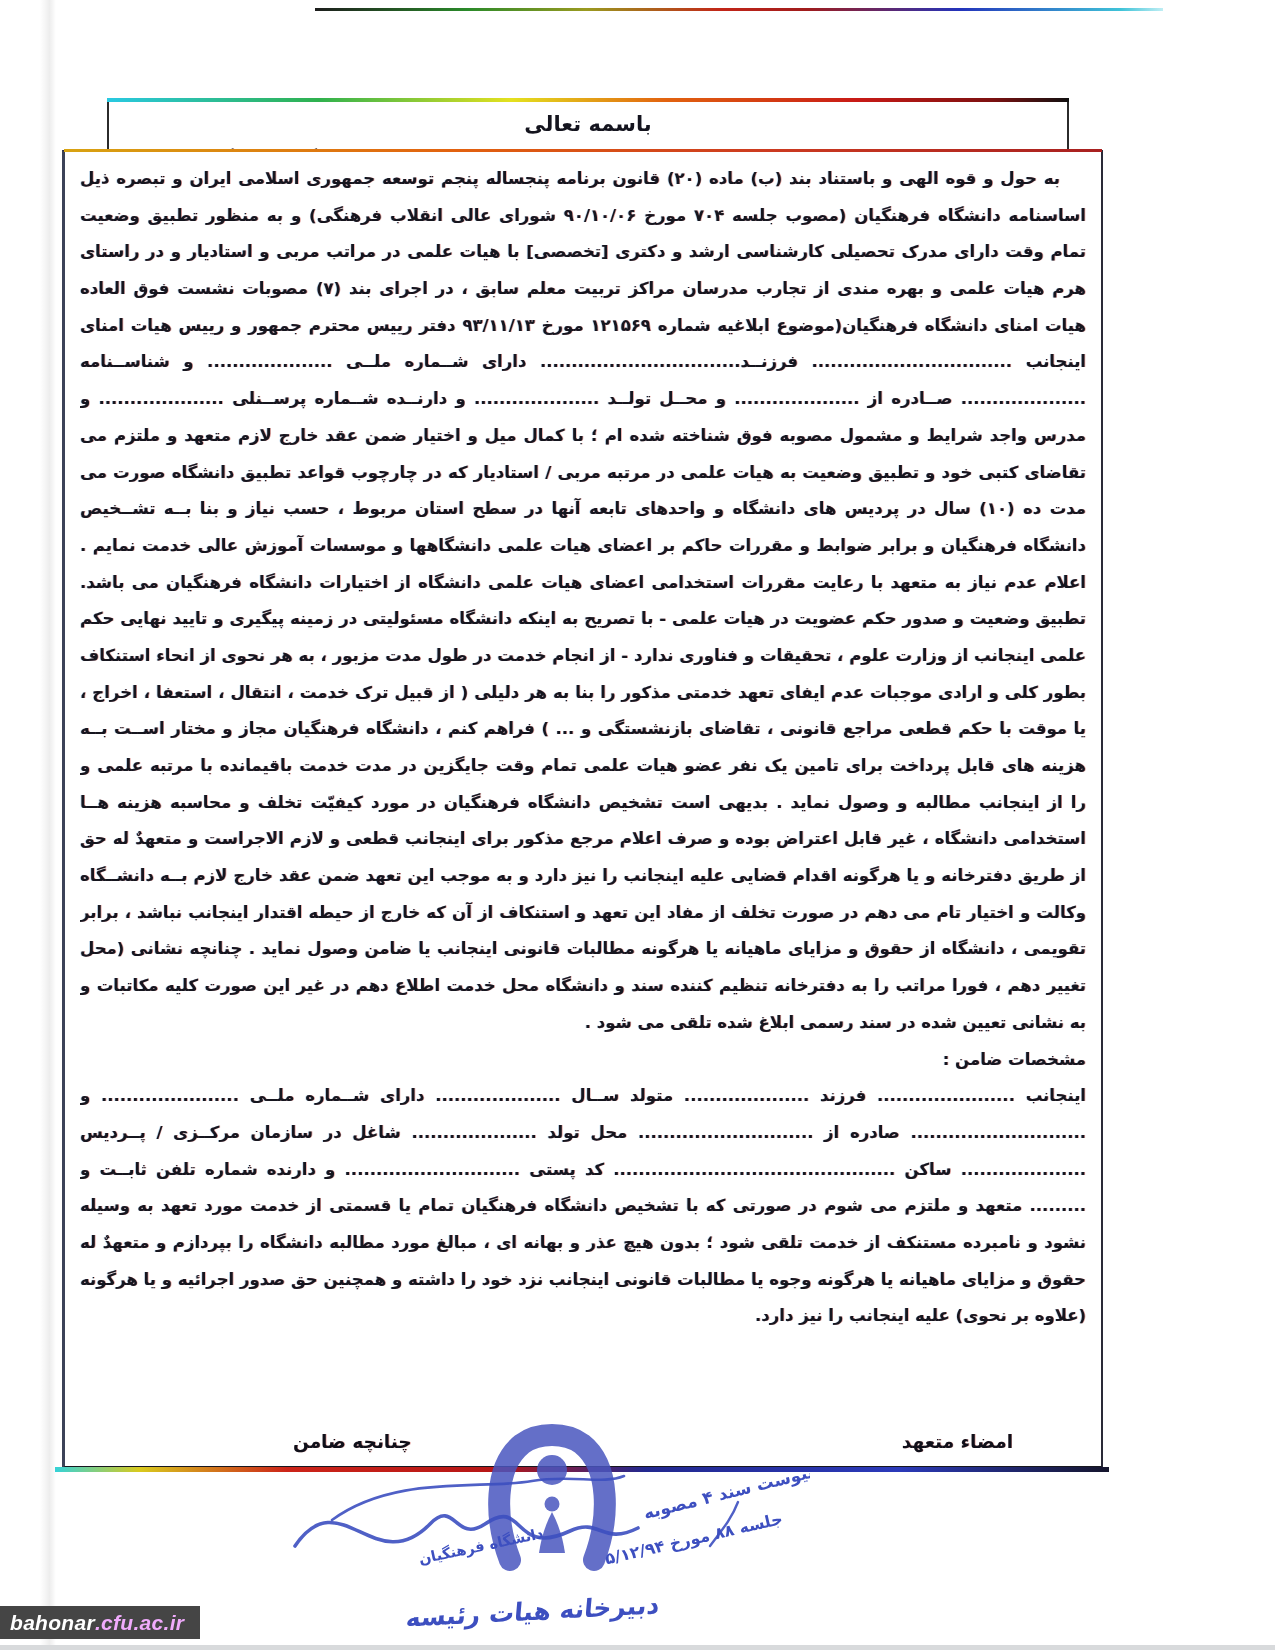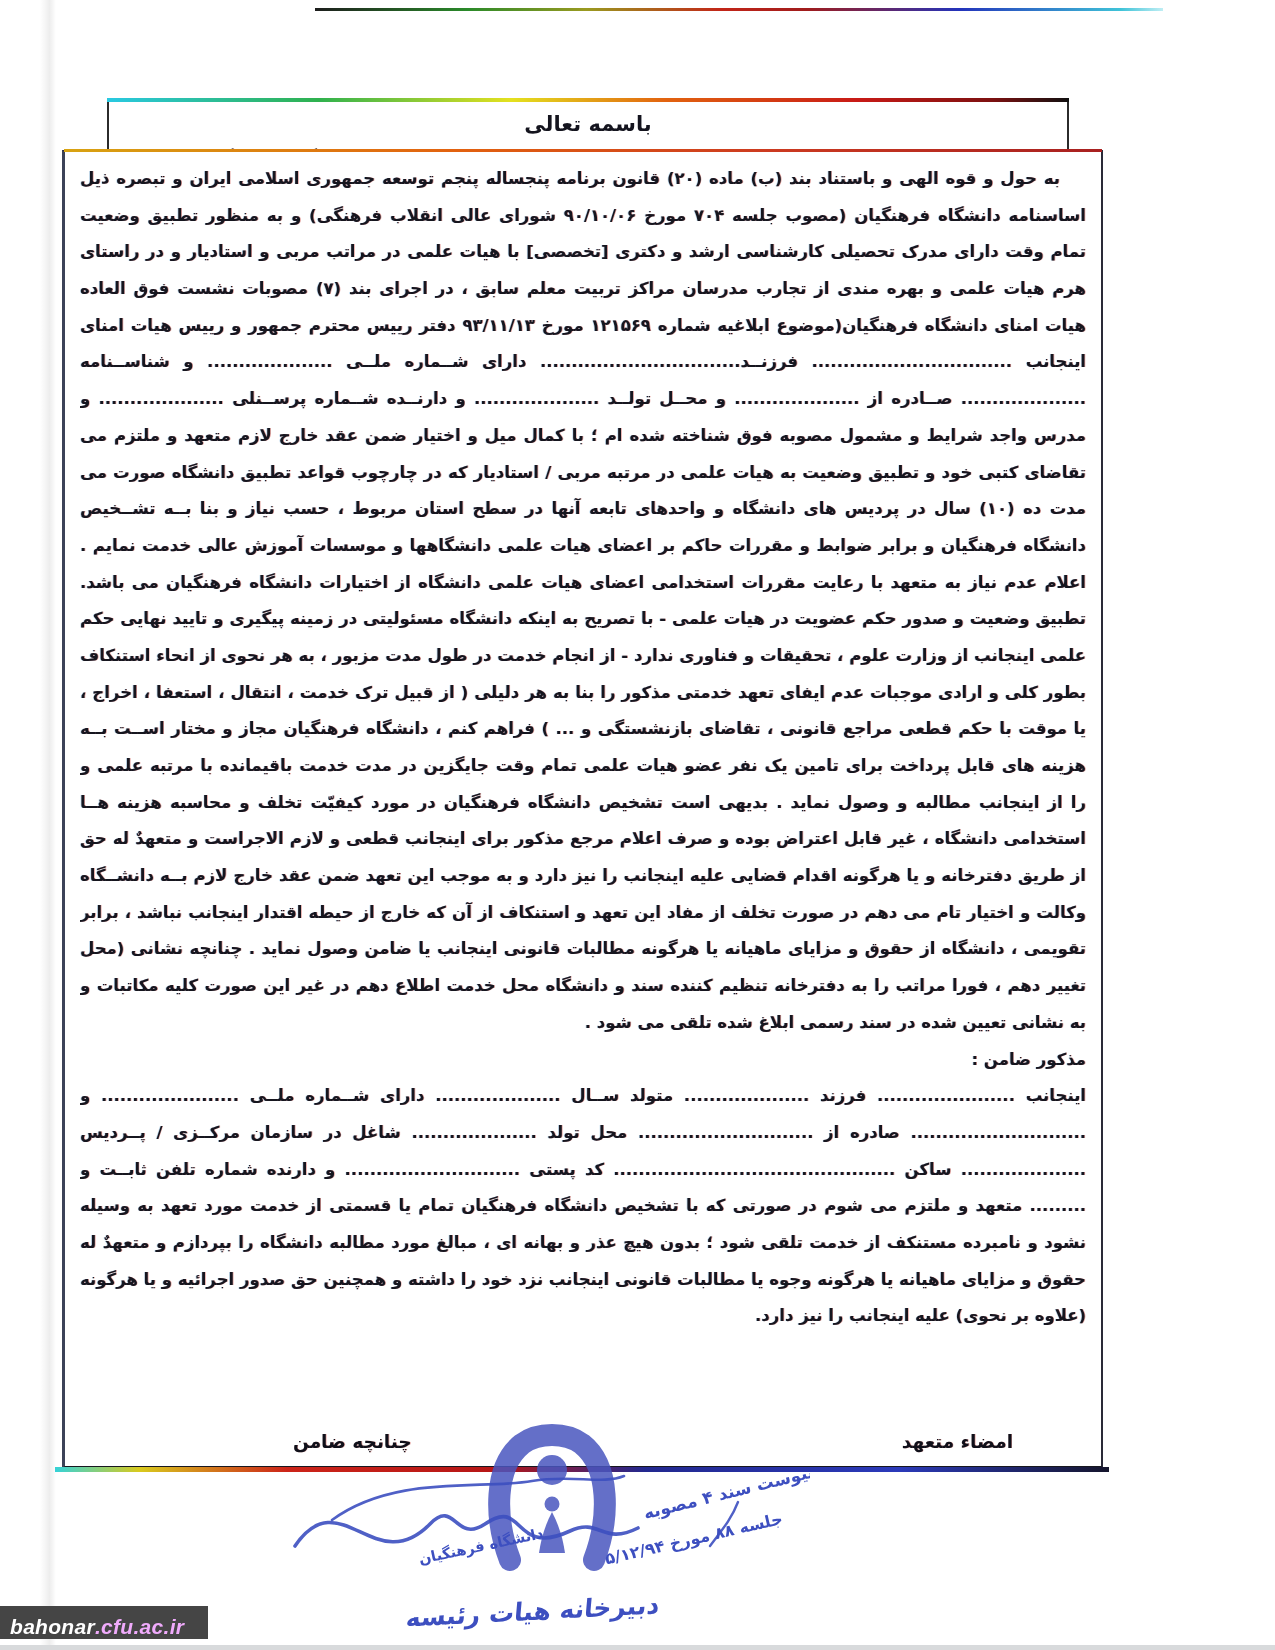--- a/index.html
+++ b/index.html
@@ -49,21 +49,21 @@
   .sig-obligor{right:88px;}
   .sig-guarantor{left:228px;}
 
   
   .stamp{position:absolute;left:270px;top:1418px;width:540px;height:232px;pointer-events:none;}
   .stamp svg{display:block;}
   .hand{fill:#3d4fc0;font-weight:bold;direction:rtl;}
 
   
   .watermark{position:absolute;left:0;top:1606px;height:33px;background:#454545;
-    display:flex;align-items:flex-end;padding:0 24px 0 10px;
+    display:flex;align-items:center;padding:0 16px 0 10px;
     font-family:"Liberation Sans", sans-serif;font-style:italic;font-weight:bold;font-size:21px;letter-spacing:0.3px;}
   .wm-site{color:#ffffff;}
   .wm-domain{color:#f0abfc;}
 
   .bottom-edge{position:absolute;left:0;right:0;bottom:0;height:5px;background:#d8dadc;}
 </style>
 </head>
 <body>
 
 <div class="page">
@@ -95,21 +95,21 @@
         <div class="line">بطور کلی و ارادی موجبات عدم ایفای تعهد خدمتی مذکور را بنا به هر دلیلی ( از قبیل ترک خدمت ، انتقال ، استعفا ، اخراج ، انفصال دایم</div>
         <div class="line">یا موقت با حکم قطعی مراجع قانونی ، تقاضای بازنشستگی و ... ) فراهم کنم ، دانشگاه فرهنگیان مجاز و مختار اســت بــه میــزان دو برابــر</div>
         <div class="line">هزینه های قابل پرداخت برای تامین یک نفر عضو هیات علمی تمام وقت جایگزین در مدت خدمت باقیمانده با مرتبه علمی و سوابق مشابه</div>
         <div class="line">را از اینجانب مطالبه و وصول نماید . بدیهی است تشخیص دانشگاه فرهنگیان در مورد کیفیّت تخلف و محاسبه هزینه هــا طبــق مقــررات</div>
         <div class="line">استخدامی دانشگاه ، غیر قابل اعتراض بوده و صرف اعلام مرجع مذکور برای اینجانب قطعی و لازم الاجراست و متعهدٌ له حق صدور اجراییه</div>
         <div class="line">از طریق دفترخانه و یا هرگونه اقدام قضایی علیه اینجانب را نیز دارد و به موجب این تعهد ضمن عقد خارج لازم بــه دانشــگاه فرهنگیــان</div>
         <div class="line">وکالت و اختیار تام می دهم در صورت تخلف از مفاد این تعهد و استنکاف از آن که خارج از حیطه اقتدار اینجانب نباشد ، برابر هزینه هــای</div>
         <div class="line">تقویمی ، دانشگاه از حقوق و مزایای ماهیانه یا هرگونه مطالبات قانونی اینجانب یا ضامن وصول نماید . چنانچه نشانی (محل زندگی) خود را</div>
         <div class="line">تغییر دهم ، فورا مراتب را به دفترخانه تنظیم کننده سند و دانشگاه محل خدمت اطلاع دهم در غیر این صورت کلیه مکاتبات و اخطاریه ها</div>
         <div class="line end">به نشانی تعیین شده در سند رسمی ابلاغ شده تلقی می شود .</div>
-        <div class="line end">مذکور ضامن :</div>
+        <div class="line end">مشخصات ضامن :</div>
         <div class="line">اینجانب ...................... فرزند .................... متولد ســال .................... دارای شــماره ملــی ...................... و شناســنامه شــماره</div>
         <div class="line">............................ صادره از ............................ محل تولد .................... شاغل در سازمان مرکــزی / پــردیس .................... بــا ســمت</div>
         <div class="line">.................... ساکن ............................................. کد پستی ............................ و دارنده شماره تلفن ثابــت و همــراه ......... و</div>
         <div class="line">......... متعهد و ملتزم می شوم در صورتی که با تشخیص دانشگاه فرهنگیان تمام یا قسمتی از خدمت مورد تعهد به وسیله متعهــد انجــام</div>
         <div class="line">نشود و نامبرده مستنکف از خدمت تلقی شود ؛ بدون هیچ عذر و بهانه ای ، مبالغ مورد مطالبه دانشگاه را بپردازم و متعهدٌ له حق کســر از</div>
         <div class="line">حقوق و مزایای ماهیانه یا هرگونه وجوه یا مطالبات قانونی اینجانب نزد خود را داشته و همچنین حق صدور اجرائیه و یا هرگونه اقدام قضایی</div>
         <div class="line end">(علاوه بر نحوی) علیه اینجانب را نیز دارد.</div>
       </div>
     <div class="sig sig-obligor">امضاء متعهد</div>
     <div class="sig sig-guarantor">چنانچه ضامن</div>

